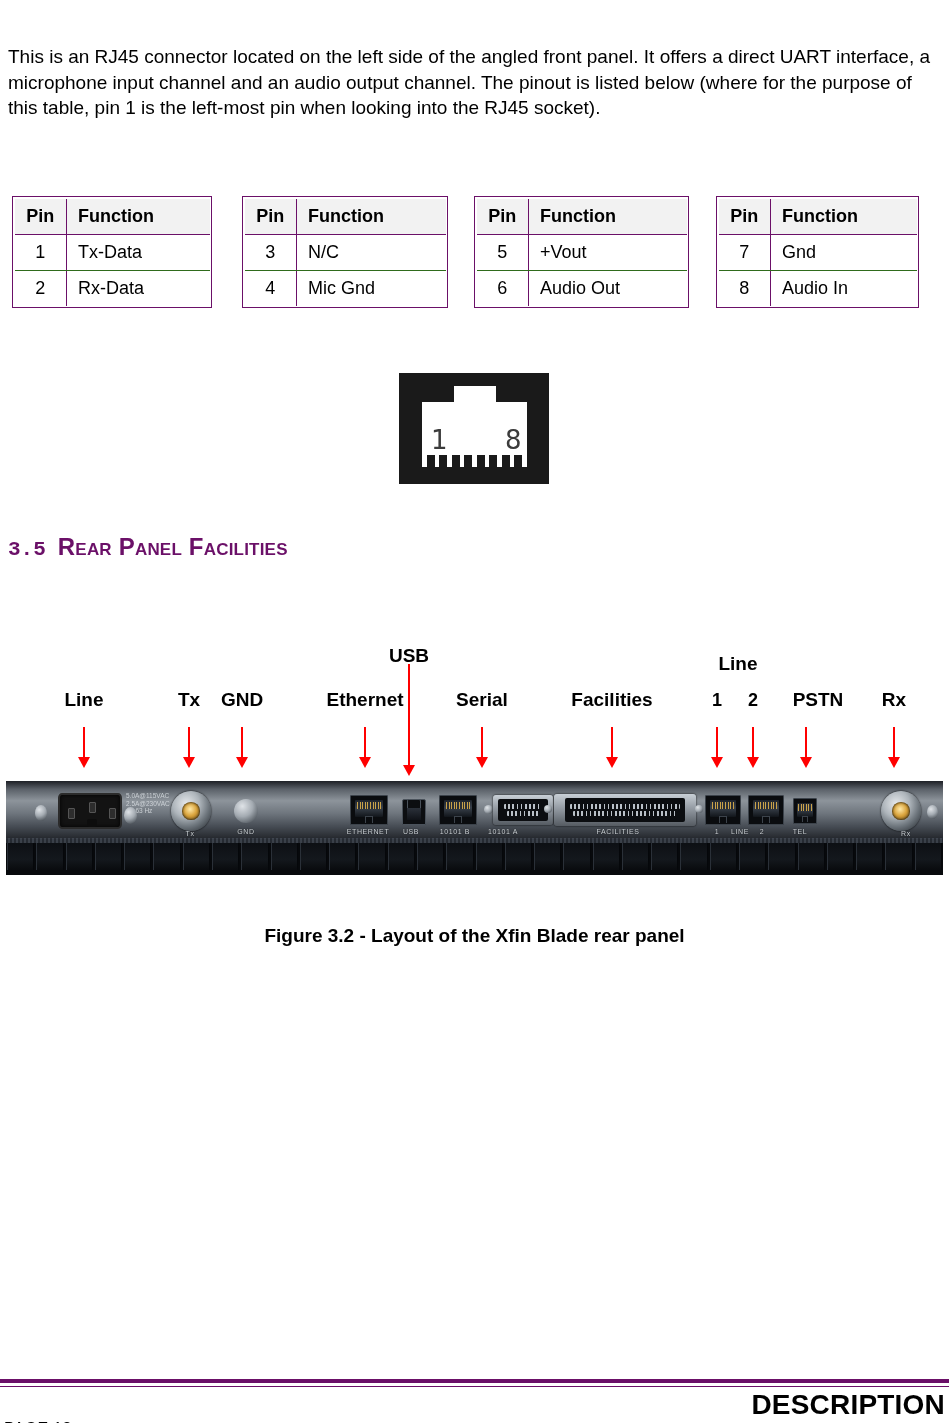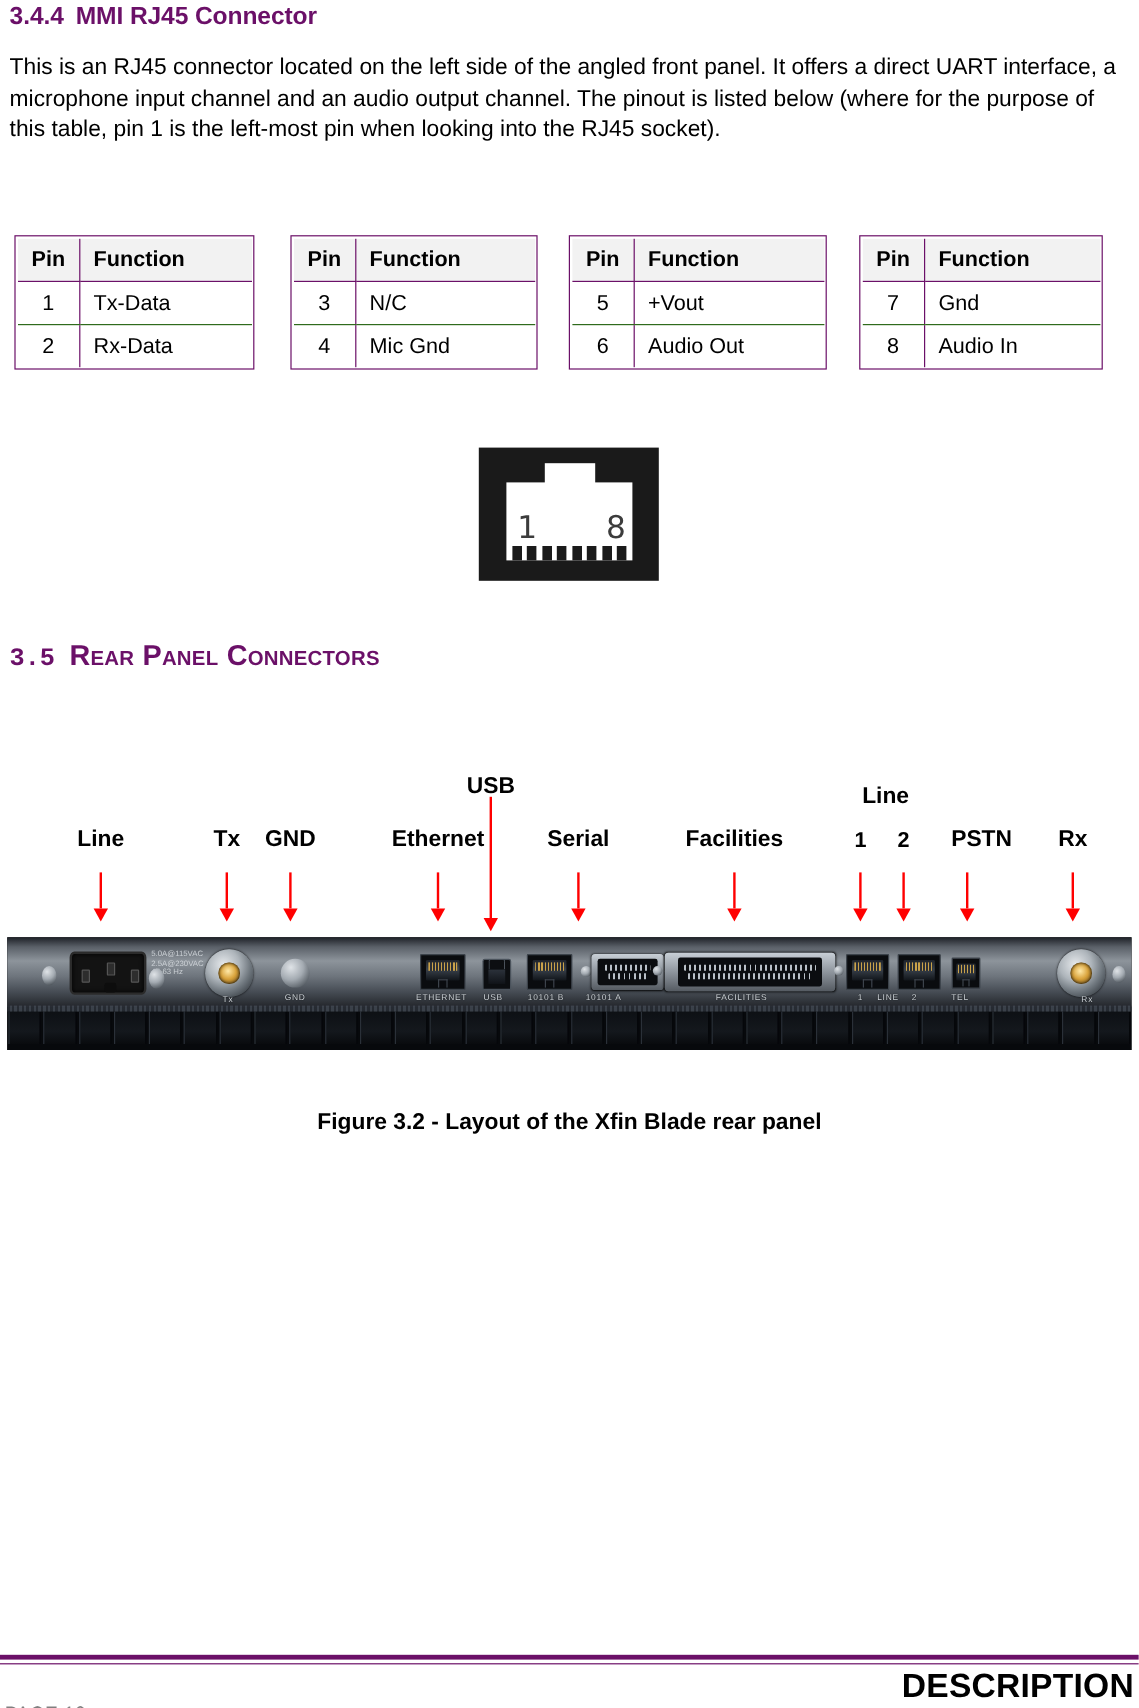--- a/index.html
+++ b/index.html
@@ -357,23 +357,20 @@
     font-size: 28px;
     font-weight: bold;
     letter-spacing: .2px;
   }
 </style>
 </head>
 <body>
 
 <div class="page">
 
-  <div class="h3" style="left:8px; top:2px;">
-    <span class="num">3.4.4</span><span>MMI RJ45 Connector</span>
-  </div>
 
   <div class="para" style="left:8px; top:44px; width:925px;">This is an RJ45 connector located on the left side of the angled front panel. It offers a direct UART interface, a microphone input channel and an audio output channel. The pinout is listed below (where for the purpose of this table, pin 1 is the left-most pin when looking into the RJ45 socket).</div>
 
   <div class="pin-table" style="left:12px; top:196px; width:200px;">
     <table>
       <thead>
         <tr>
           <th class="col-pin">Pin</th>
           <th class="col-fn">Function</th>
         </tr>
@@ -465,21 +462,21 @@
         <i></i>
         <i></i>
         <i></i>
         <i></i>
         <i></i>
         <i></i>
     </div>
   </div>
 
   <div class="h2" style="left:8px; top:533px;">
-    <span class="num">3.5</span><span class="smallcaps">Rear Panel Connectors</span>
+    <span class="num">3.5</span><span class="smallcaps">Rear Panel Facilities</span>
   </div>
 
   <div class="callout" style="left:84px; top:689px;">Line</div>
   <div class="callout" style="left:189px; top:689px;">Tx</div>
   <div class="callout" style="left:242px; top:689px;">GND</div>
   <div class="callout" style="left:365px; top:689px;">Ethernet</div>
   <div class="callout" style="left:409px; top:645px;">USB</div>
   <div class="callout" style="left:482px; top:689px;">Serial</div>
   <div class="callout" style="left:612px; top:689px;">Facilities</div>
   <div class="callout" style="left:818px; top:689px;">PSTN</div>

